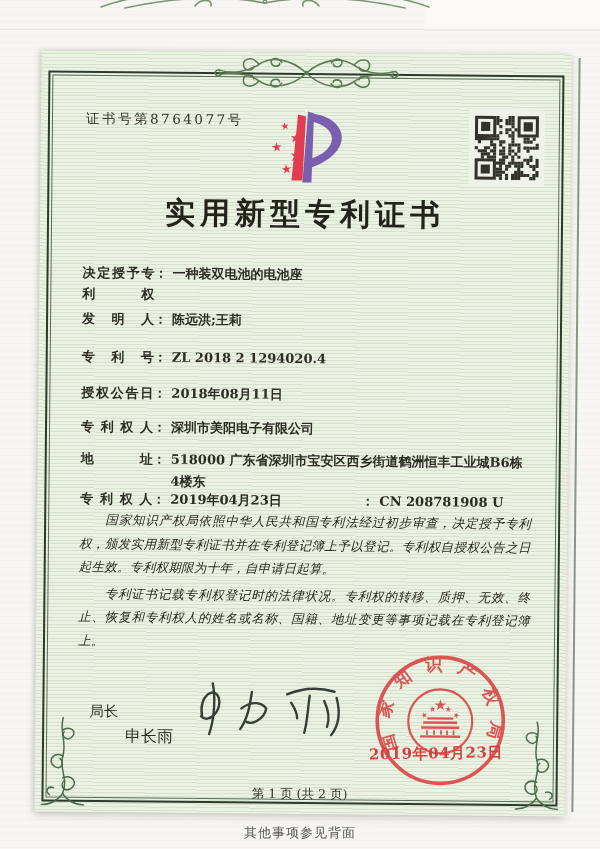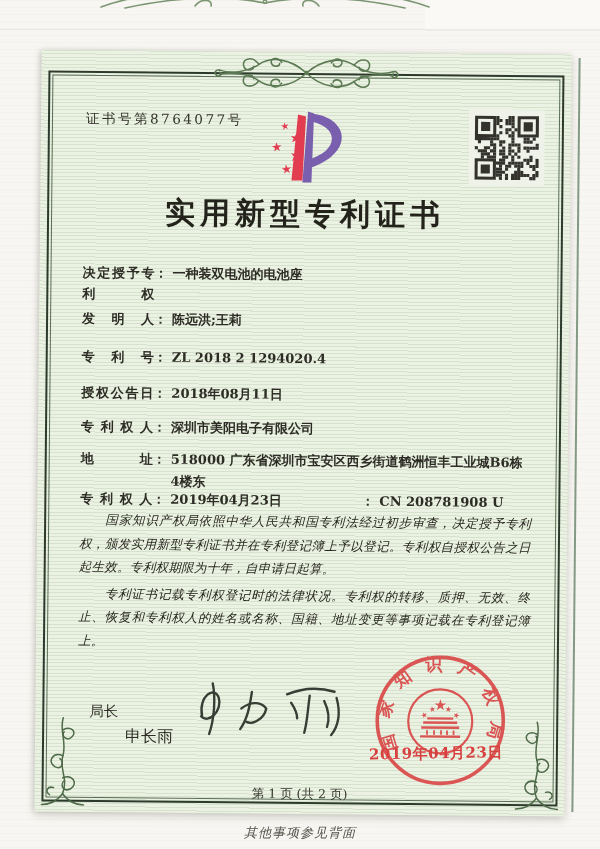--- a/index.html
+++ b/index.html
@@ -52,21 +52,21 @@
   .signer-title{position:absolute;left:54px;top:652px;font-size:14.5px;color:#2f2f28;}
   .signer-name{position:absolute;left:54px;top:676px;font-size:16px;color:#2f2f28;margin-left:36px;}
   .signature{position:absolute;left:150px;top:626px;}
 
   .seal{position:absolute;left:330px;top:592px;}
   .seal-date{position:absolute;left:334px;top:691px;font-size:15px;font-weight:700;
              color:#d84040;letter-spacing:.5px;transform:rotate(-1.5deg);white-space:nowrap;}
 
   .page-info{position:absolute;left:0;right:0;top:734px;text-align:center;font-size:12.5px;color:#33332b;}
   .footer-note{position:absolute;left:0;right:0;top:824px;text-align:center;font-size:13px;
-               font-style:italic;color:#55534a;letter-spacing:1px;}
+               color:#55534a;letter-spacing:1px;}
 </style>
 </head>
 <body>
 
 <div class="photo">
 
   <div class="top-sheet-edge"></div>
   <div class="sheet-sep"></div>
 
   <svg class="top-sliver" width="340" height="30" viewBox="0 0 340 30">

